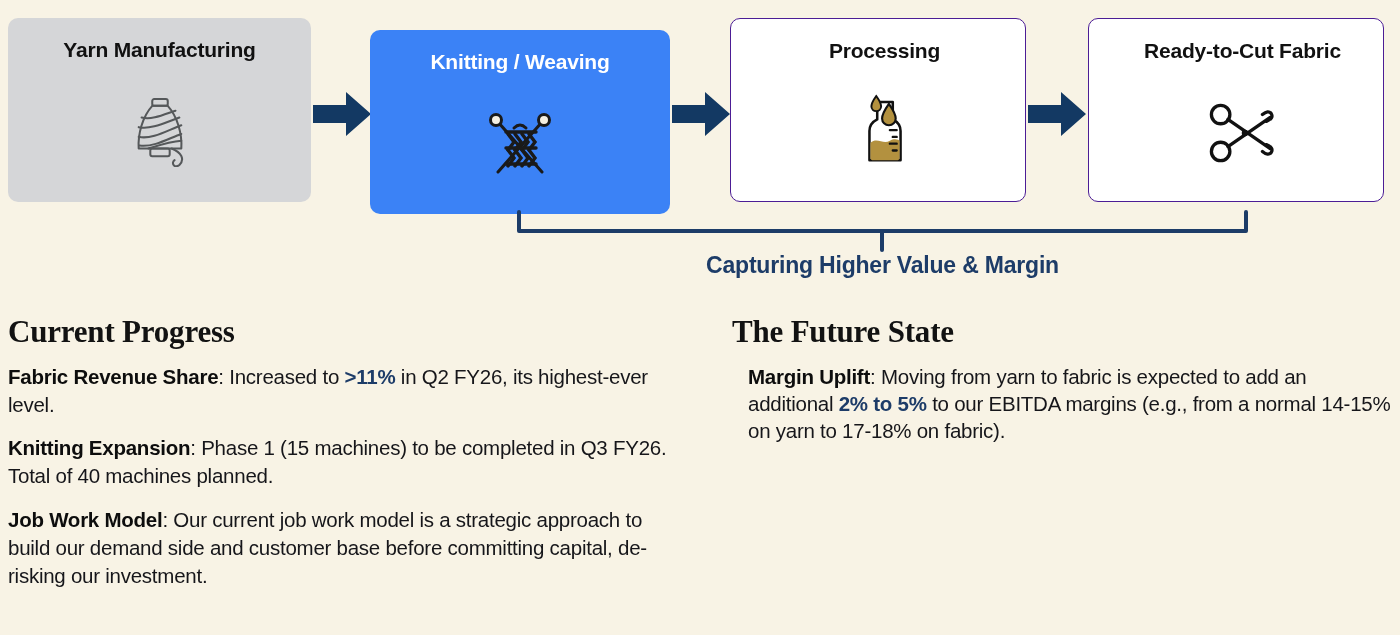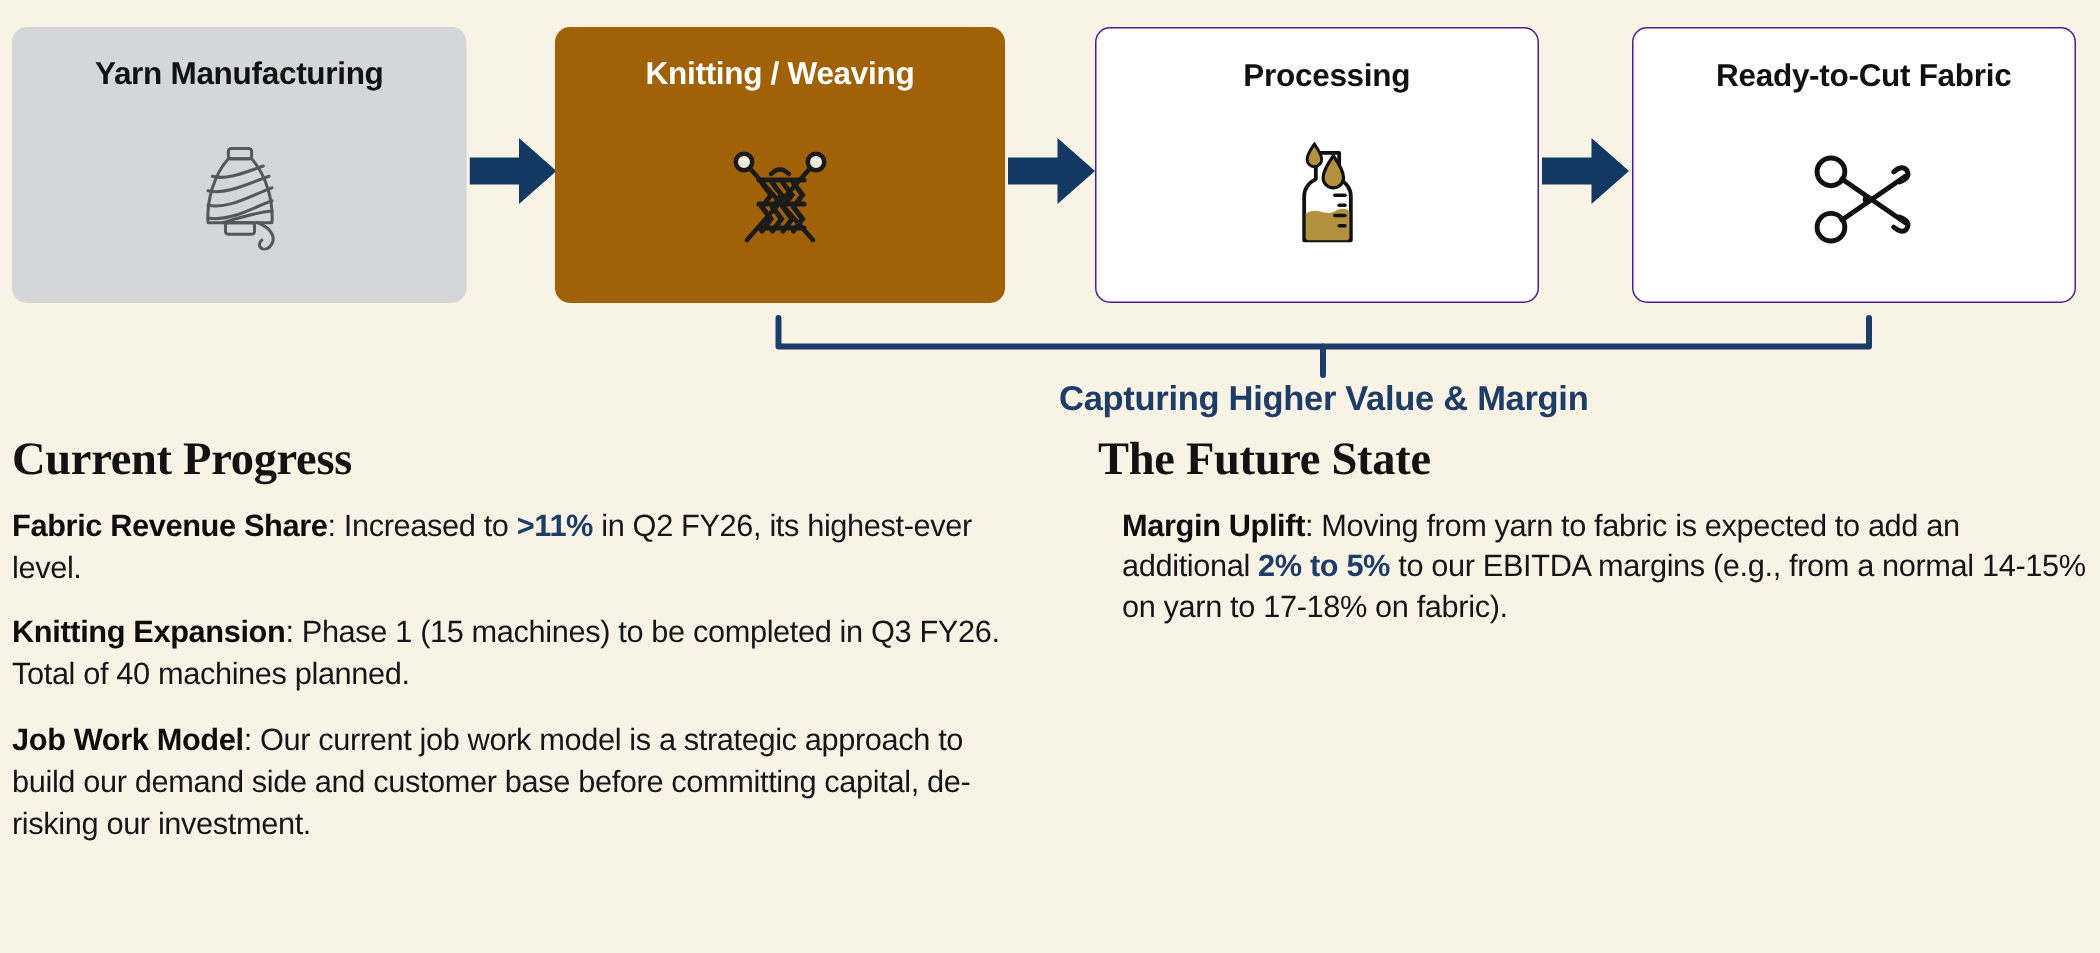--- a/index.html
+++ b/index.html
@@ -72,21 +72,21 @@
     position: absolute;
     left: 515px; top: 252px; width: 735px;
     text-align: center;
     font-size: 23px;
     font-weight: bold;
     color: #1d3c68;
     letter-spacing: -0.2px;
   }
 
   
-  .column { position: absolute; top: 290px; }
+  .column { position: absolute; top: 316px; }
   #col-left  { left: 8px;   width: 670px; }
   #col-right { left: 732px; width: 660px; }
 
   .col-heading {
     font-family: "Liberation Serif", serif;
     font-weight: bold;
     font-size: 31px;
     color: #121212;
     margin: 0 0 14px 0;
     line-height: 1.05;
@@ -126,21 +126,21 @@
         </svg>
       </div>
     </div>
 
     <div class="arrow" style="left:313px;">
       <svg viewBox="0 0 58 44" width="58" height="44">
         <path d="M0 13 H33 V0 L58 22 L33 44 V31 H0 Z" fill="#133963"></path>
       </svg>
     </div>
 
-    <div class="flow-box gold" style="left: 370px; width: 300px; background: #a16207;">
+    <div class="flow-box gold" style="left: 370px; width: 300px; background: #3b82f6; margin-top: 12px;">
       <div class="box-label" style="color: rgb(255, 255, 255);">Knitting / Weaving</div>
       <div class="box-icon">
         <svg viewBox="0 0 72 72" width="72" height="72">
           <g stroke="#1a1a1a" stroke-width="3" stroke-linecap="round" fill="none">
             <line x1="14" y1="14" x2="58" y2="64"></line>
             <line x1="58" y1="14" x2="14" y2="64"></line>
             <circle cx="12" cy="12" r="5.5" fill="#f5f0e2"></circle>
             <circle cx="60" cy="12" r="5.5" fill="#f5f0e2"></circle>
             <path d="M30 20 q6 -6 12 0"></path>
           </g>

